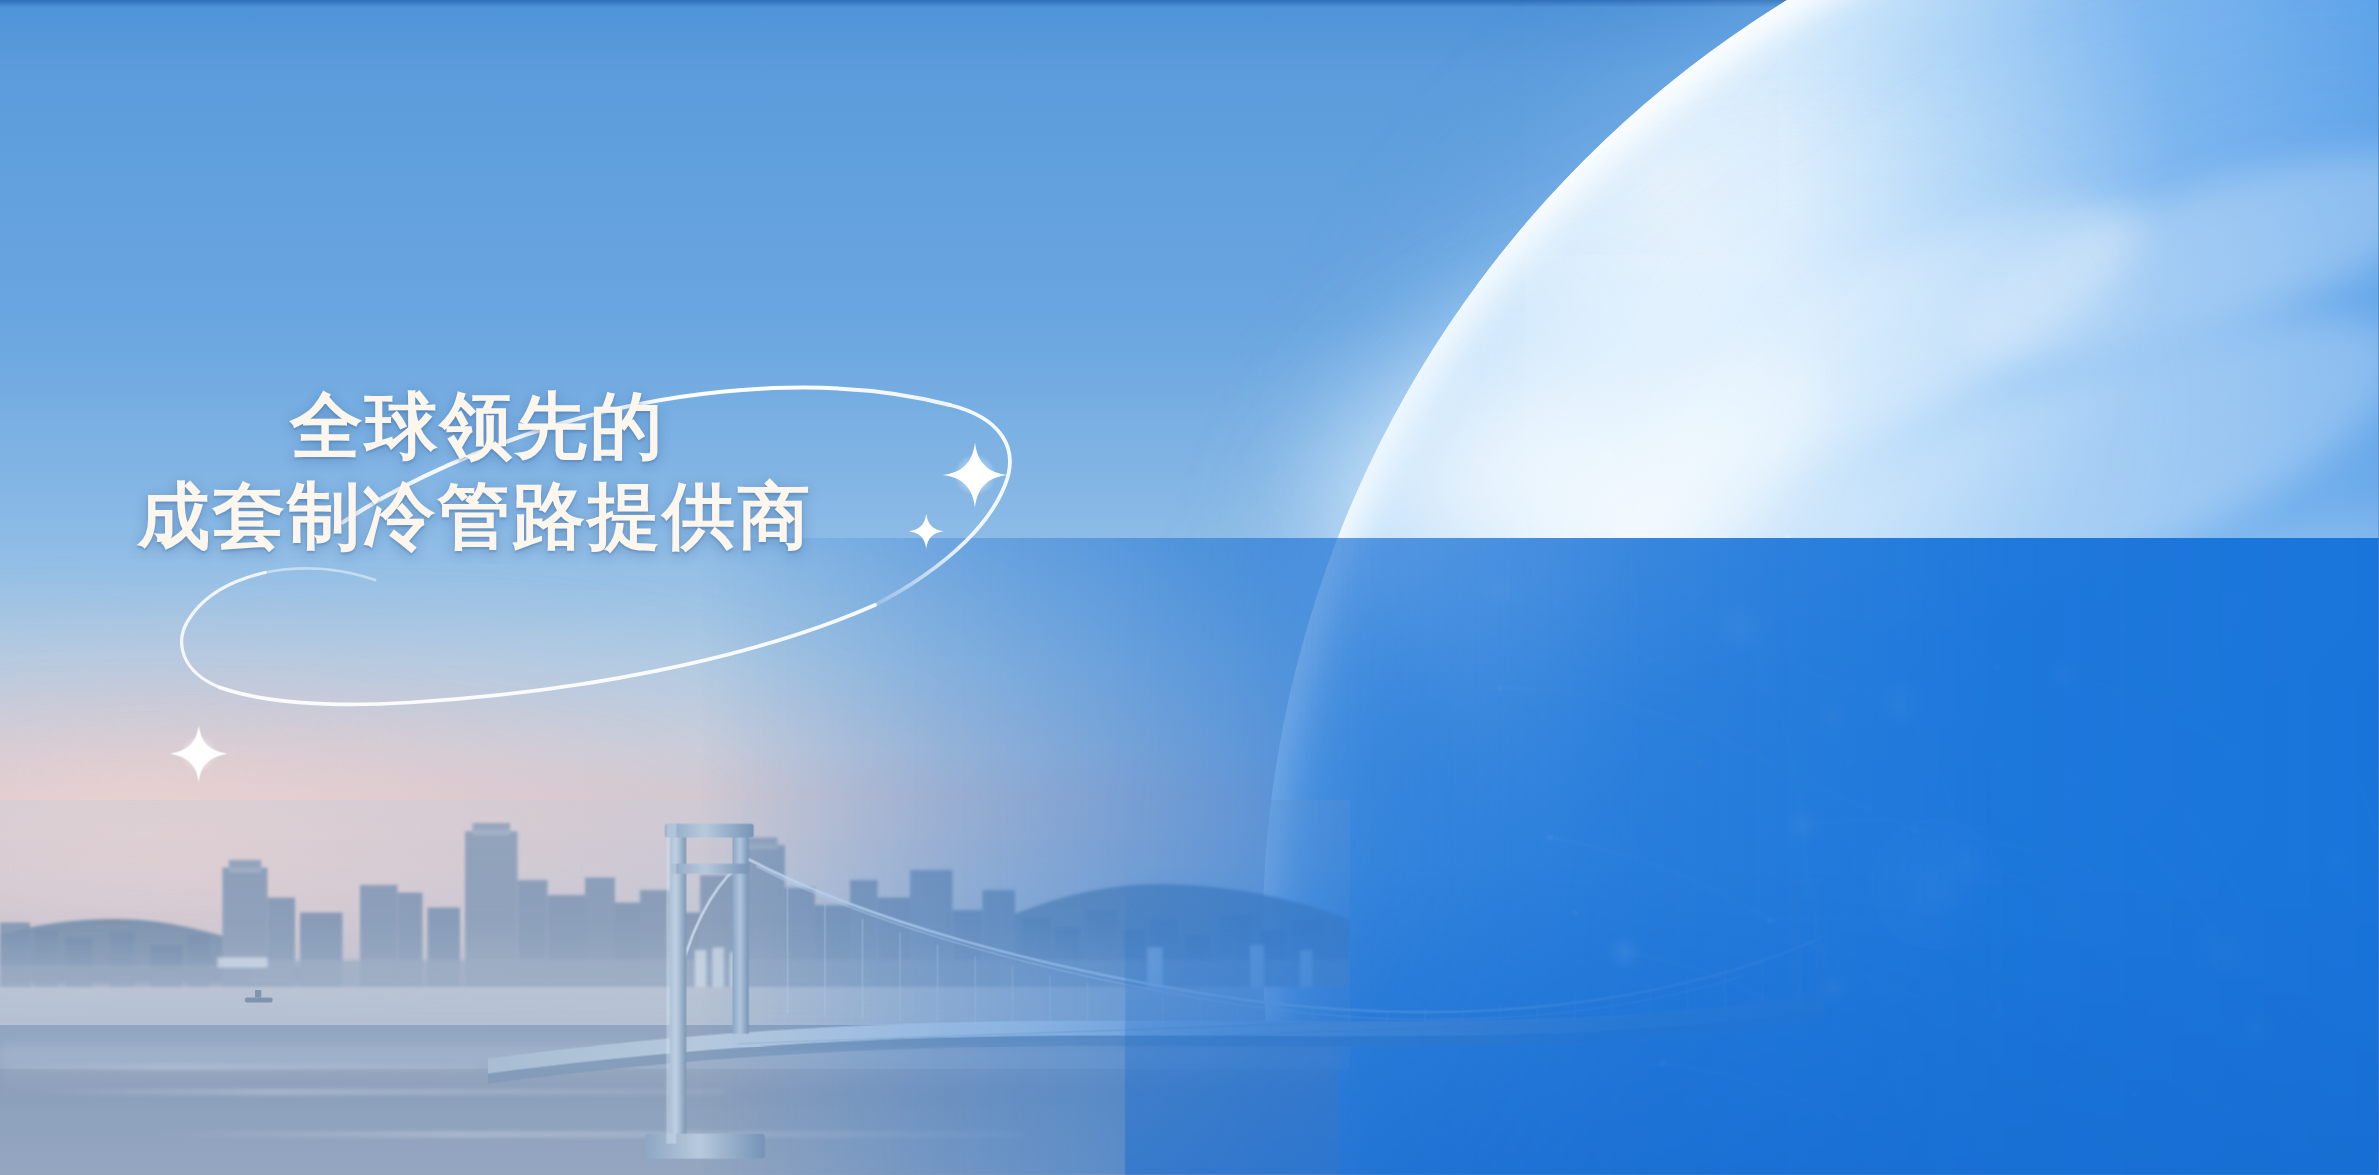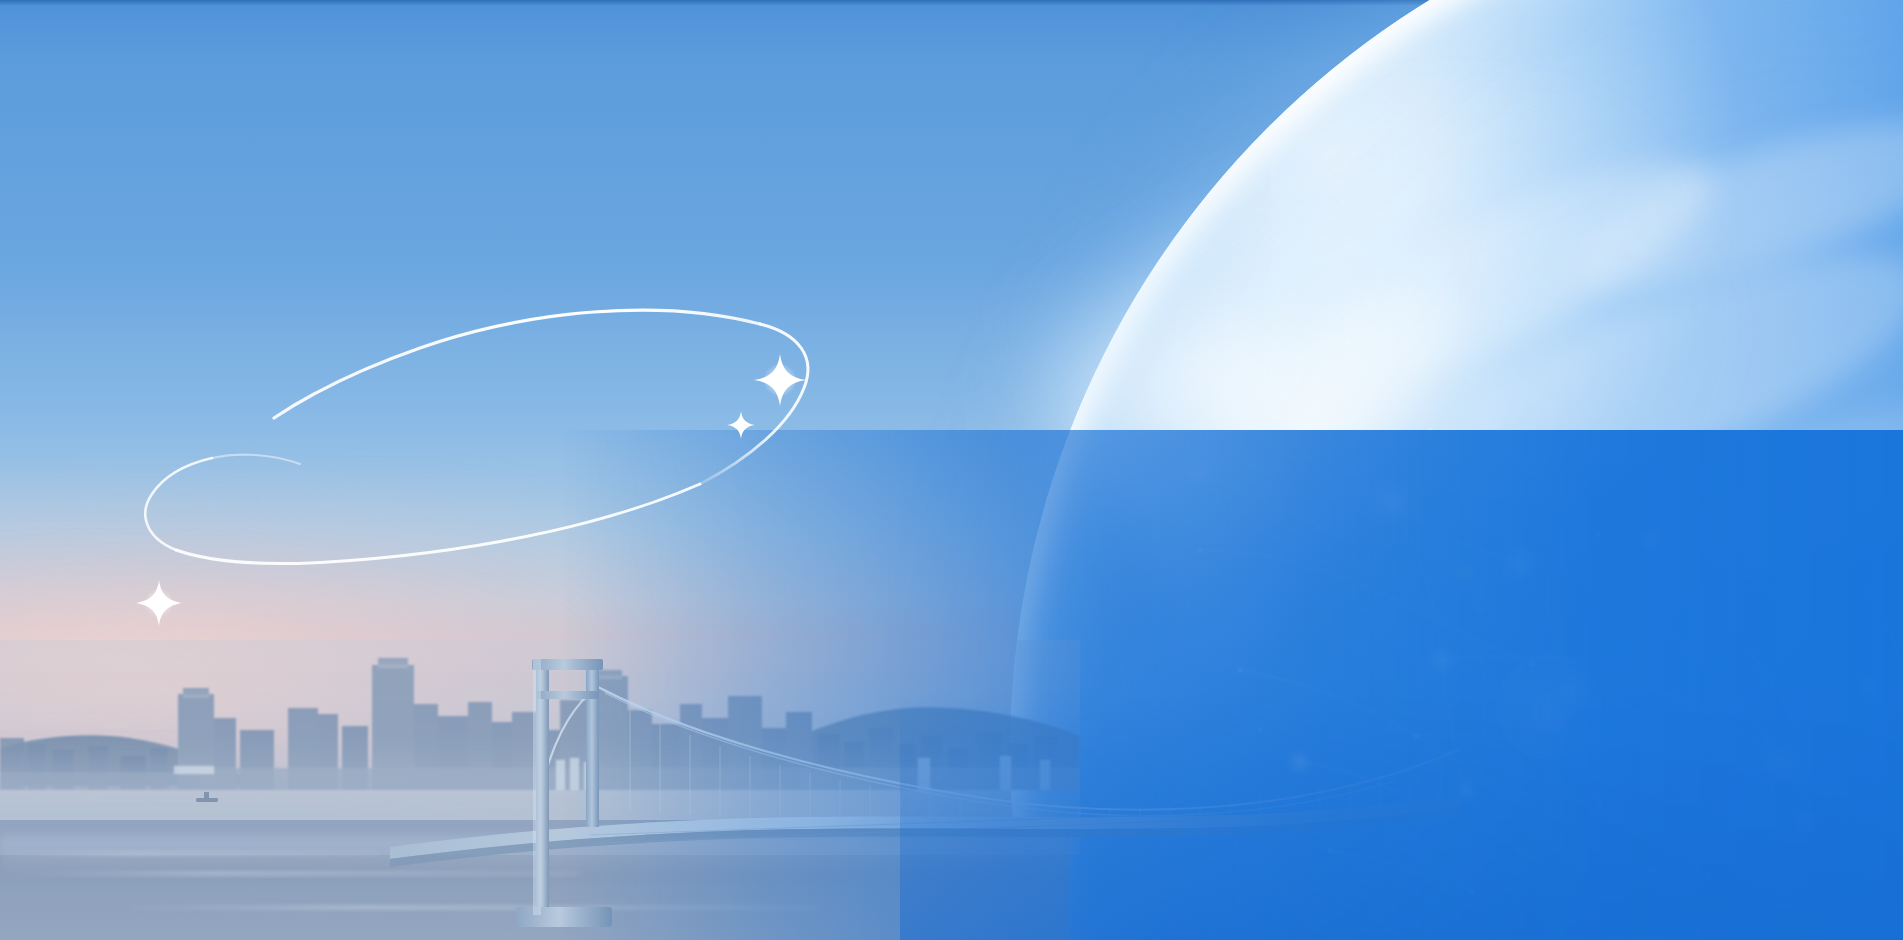--- a/index.html
+++ b/index.html
@@ -677,14 +677,18 @@
         <radialGradient id="spkGlow2">
             <stop offset="0%" stop-color="#fff" stop-opacity=".8"></stop>
             <stop offset="100%" stop-color="#fff" stop-opacity="0"></stop>
           </radialGradient>
       </defs>
       <circle cx="25" cy="25" r="15" fill="url(#spkGlow2)"></circle>
       <path d="M25,2 C26.8,16 33,22.2 48,25 C33,27.8 26.8,34 25,48 C23.2,34 17,27.8 2,25 C17,22.2 23.2,16 25,2 Z" fill="#ffffff"></path>
     </svg>
   </div>
 
+  <div class="headline">
+    <div class="headline-line l1">全球领先的</div>
+    <div class="headline-line l2">成套制冷管路提供商</div>
+  </div>
 
 </div>
 
 </body></html>

